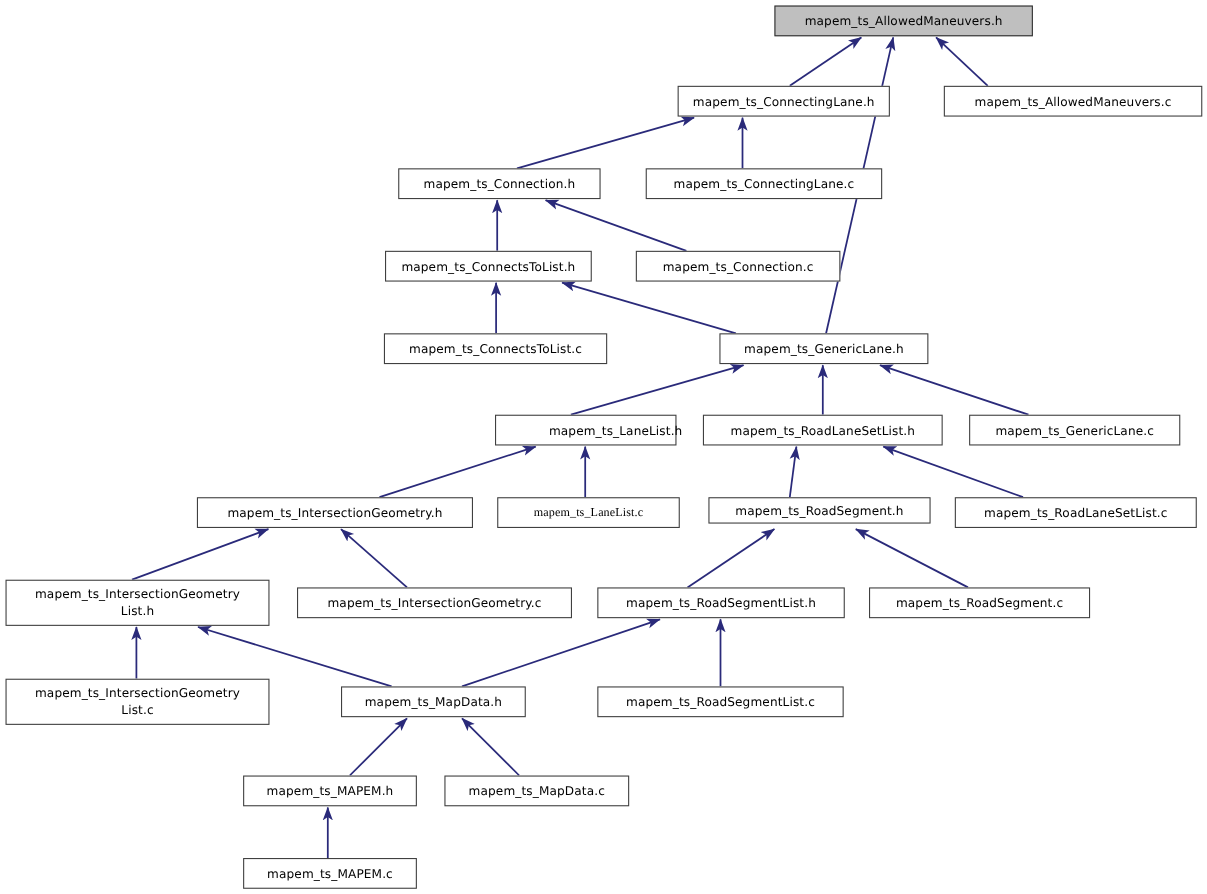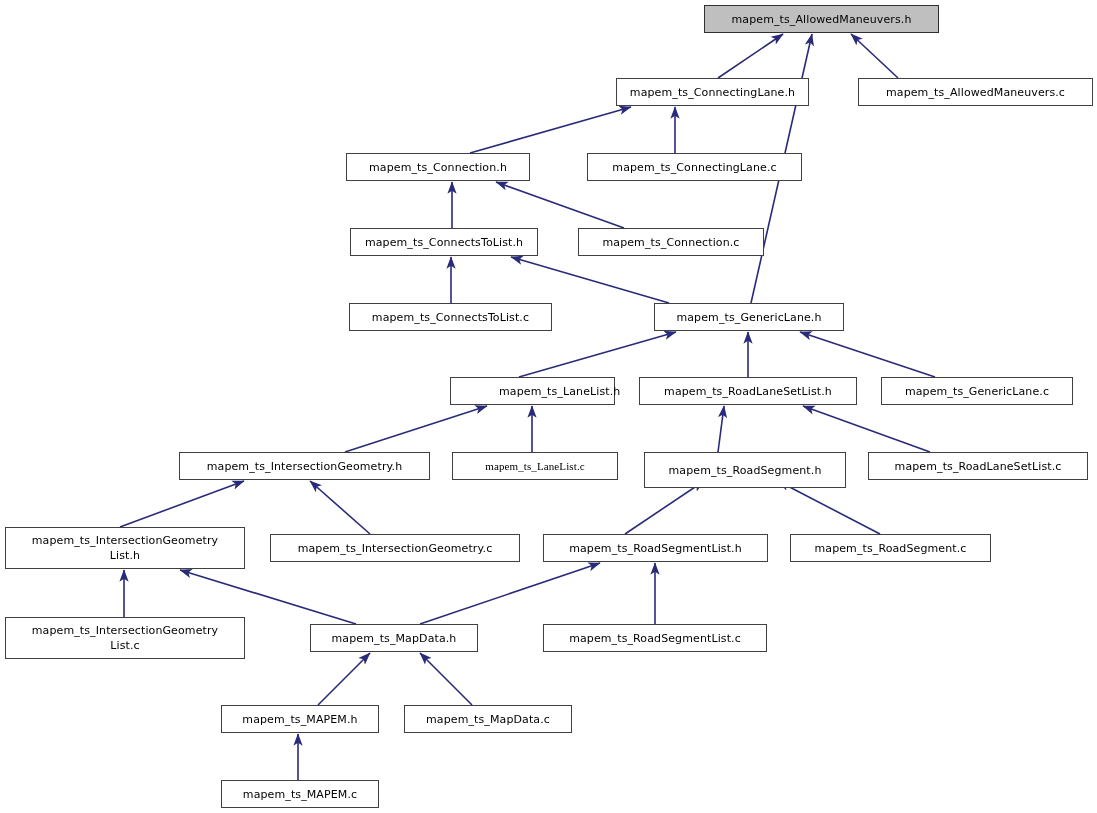--- a/index.html
+++ b/index.html
@@ -86,32 +86,32 @@
         <line x1="655" y1="624" x2="655" y2="563" stroke="#2a2a7a" stroke-width="1.6" marker-end="url(#arrowhead)"></line>
         <line x1="318" y1="705" x2="370" y2="653" stroke="#2a2a7a" stroke-width="1.6" marker-end="url(#arrowhead)"></line>
         <line x1="472" y1="705" x2="420" y2="653" stroke="#2a2a7a" stroke-width="1.6" marker-end="url(#arrowhead)"></line>
         <line x1="298" y1="780" x2="298" y2="734" stroke="#2a2a7a" stroke-width="1.6" marker-end="url(#arrowhead)"></line>
       </g>
   </svg>
   <div id="nodes-layer">
       <div class="node-box highlight" style="left: 704px; top: 5px; width: 235px; height: 28px;"><span class="node-label">mapem_ts_AllowedManeuvers.h</span></div>
       <div class="node-box" style="left: 576px; top: 78px; width: 193px; height: 28px; margin-left: 40px;"><span class="node-label">mapem_ts_ConnectingLane.h</span></div>
       <div class="node-box" style="left: 858px; top: 78px; width: 235px; height: 28px;"><span class="node-label">mapem_ts_AllowedManeuvers.c</span></div>
-      <div class="node-box" style="left: 346px; top: 153px; width: 184px; height: 28px;"><span class="node-label">mapem_ts_Connection.h</span></div>
+      <div class="node-box" style="left: 362px; top: 153px; width: 184px; height: 28px;"><span class="node-label">mapem_ts_Connection.h</span></div>
       <div class="node-box" style="left: 569px; top: 153px; width: 215px; height: 28px; margin-left: 18px;"><span class="node-label">mapem_ts_ConnectingLane.c</span></div>
       <div class="node-box" style="left: 350px; top: 228px; width: 188px; height: 28px;"><span class="node-label">mapem_ts_ConnectsToList.h</span></div>
       <div class="node-box" style="left: 578px; top: 228px; width: 186px; height: 28px;"><span class="node-label">mapem_ts_Connection.c</span></div>
       <div class="node-box" style="left: 349px; top: 303px; width: 203px; height: 28px;"><span class="node-label">mapem_ts_ConnectsToList.c</span></div>
       <div class="node-box" style="left: 654px; top: 303px; width: 190px; height: 28px;"><span class="node-label">mapem_ts_GenericLane.h</span></div>
       <div class="node-box" style="left: 450px; top: 377px; width: 165px; height: 28px; padding-left: 48px;"><span class="node-label">mapem_ts_LaneList.h</span></div>
       <div class="node-box" style="left: 639px; top: 377px; width: 218px; height: 28px;"><span class="node-label">mapem_ts_RoadLaneSetList.h</span></div>
       <div class="node-box" style="left: 881px; top: 377px; width: 192px; height: 28px;"><span class="node-label">mapem_ts_GenericLane.c</span></div>
       <div class="node-box" style="left: 179px; top: 452px; width: 251px; height: 28px;"><span class="node-label">mapem_ts_IntersectionGeometry.h</span></div>
       <div class="node-box" style="left: 452px; top: 452px; width: 166px; height: 28px; font-family: Liberation Serif, serif;"><span class="node-label">mapem_ts_LaneList.c</span></div>
-      <div class="node-box" style="left: 644px; top: 452px; width: 202px; height: 36px;"><span class="node-label">mapem_ts_RoadSegment.h</span></div>
+      <div class="node-box" style="left: 644px; top: 452px; width: 202px; height: 24px;"><span class="node-label">mapem_ts_RoadSegment.h</span></div>
       <div class="node-box" style="left: 868px; top: 452px; width: 220px; height: 28px;"><span class="node-label">mapem_ts_RoadLaneSetList.c</span></div>
       <div class="node-box" style="left: 5px; top: 527px; width: 240px; height: 42px;"><span class="node-label">mapem_ts_IntersectionGeometry
 List.h</span></div>
       <div class="node-box" style="left: 270px; top: 534px; width: 250px; height: 28px;"><span class="node-label">mapem_ts_IntersectionGeometry.c</span></div>
       <div class="node-box" style="left: 543px; top: 534px; width: 225px; height: 28px;"><span class="node-label">mapem_ts_RoadSegmentList.h</span></div>
       <div class="node-box" style="left: 790px; top: 534px; width: 201px; height: 28px;"><span class="node-label">mapem_ts_RoadSegment.c</span></div>
       <div class="node-box" style="left: 5px; top: 617px; width: 240px; height: 42px;"><span class="node-label">mapem_ts_IntersectionGeometry
 List.c</span></div>
       <div class="node-box" style="left: 310px; top: 624px; width: 168px; height: 28px;"><span class="node-label">mapem_ts_MapData.h</span></div>
       <div class="node-box" style="left: 543px; top: 624px; width: 224px; height: 28px;"><span class="node-label">mapem_ts_RoadSegmentList.c</span></div>

